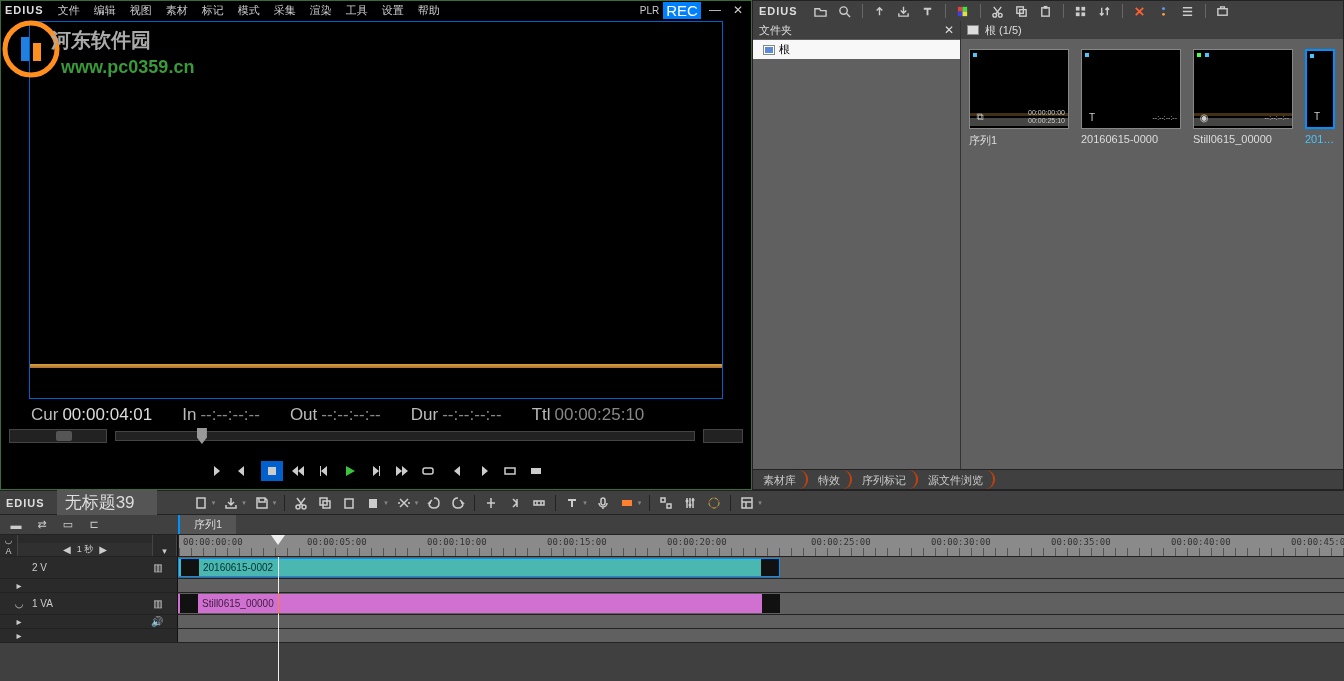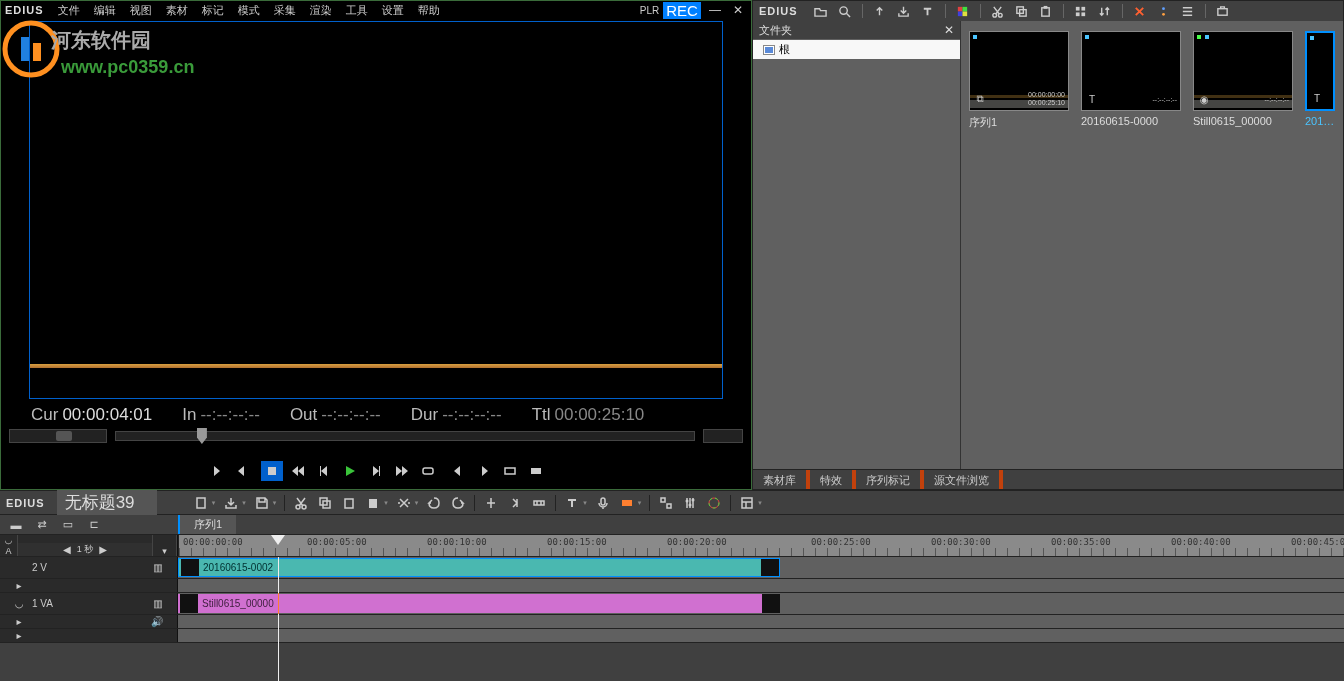--- a/index.html
+++ b/index.html
@@ -76,21 +76,21 @@
 .thumb .dot2 { position: absolute; top: 3px; left: 11px; width: 4px; height: 4px; }
 .thumb .lower-strip { position: absolute; bottom: 12px; left: 0; right: 0; height: 3px; background: #d9a040; }
 .thumb .lower-strip2 { position: absolute; bottom: 2px; left: 0; right: 0; height: 8px; background: #e8e8e0; }
 .thumb .info-row { position: absolute; bottom: 0; left: 0; right: 0; height: 22px; background: rgba(0,0,0,.7); display: flex; align-items: center; padding: 0 3px; font-size: 7px; color: #ccc; justify-content: space-between; }
 .thumb .type-ico { width: 14px; height: 14px; display: flex; align-items: center; justify-content: center; font-size: 10px; }
 .thumb .tc-small { font-family: monospace; font-size: 7px; line-height: 8px; text-align: right; }
 .thumb .lbl { color: #ddd; font-size: 11px; white-space: nowrap; overflow: hidden; text-overflow: ellipsis; }
 .thumb.sel .lbl { color: #4ac4ff; }
 
 .bin-tabs { height: 20px; background: #404040; display: flex; align-items: stretch; border-top: 1px solid #222; }
-.bin-tab { padding: 3px 10px; color: #ccc; font-size: 11px; border-right: 4px solid #c2410c; cursor: pointer; }
+.bin-tab { padding: 3px 10px; color: #ccc; font-size: 11px; border-right: 2px solid #c2410c; cursor: pointer; border-radius: 9px; }
 
 
 .timeline-panel { grid-column: 1 / 3; background: #404040; border-top: 1px solid #222; display: flex; flex-direction: column; }
 .tl-toolbar { height: 24px; background: #404040; display: flex; align-items: center; padding: 0 6px; gap: 8px; border-bottom: 1px solid #222; }
 .tl-toolbar .brand { color: #ddd; font-weight: bold; font-size: 11px; letter-spacing: 1px; margin-right: 4px; }
 .tl-toolbar .proj-name { background: #555; padding: 1px 8px; color: #ddd; font-size: 17px; width: 100px; }
 .tl-toolbar .ico { width: 16px; height: 16px; display: flex; align-items: center; justify-content: center; cursor: pointer; }
 .tl-toolbar .sep-v { width: 1px; height: 16px; background: #222; }
 .tl-toolbar .drop { font-size: 7px; color: #888; margin-left:-5px; }
 .tl-toolbar svg { width: 14px; height: 14px; }
@@ -388,20 +388,24 @@
           <span>文件夹</span>
           <span class="close">✕</span>
         </div>
         <div class="bin-tree-item">
           <div class="folder-ico"></div>
           <span>根</span>
         </div>
       </div>
 
       <div class="bin-content">
+        <div class="bin-content-hdr">
+          <div class="folder-ico"></div>
+          <span>根 (1/5)</span>
+        </div>
         <div class="bin-thumbs">
           <div class="thumb">
             <div class="img">
                 <div class="dot blue"></div>
                 <div class="lower-strip"></div>
                 <div class="lower-strip2"></div>
               <div class="info-row">
                   <span class="type-ico">⧉</span>
                   <div class="tc-small">
                     <div>00:00:00:00</div>

